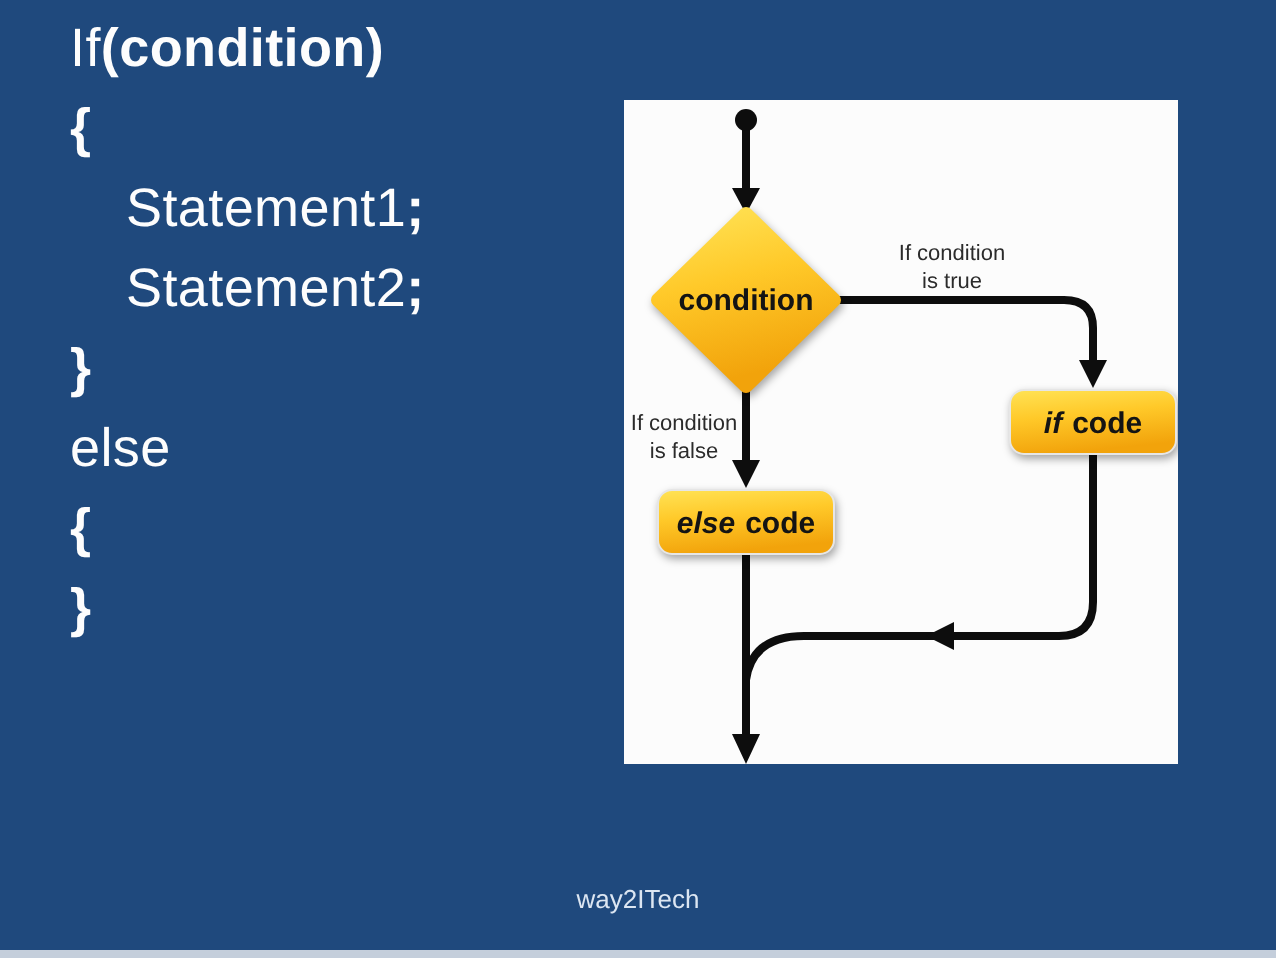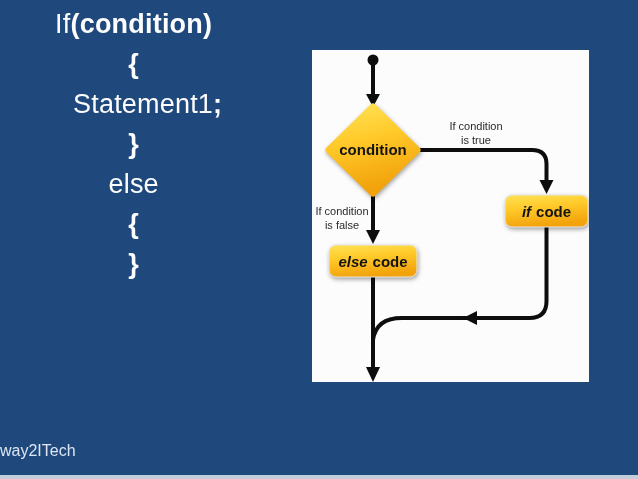--- a/index.html
+++ b/index.html
@@ -5,26 +5,25 @@
   html,body{margin:0;padding:0;background:#10233c;}
   .slide{
     position:relative;
     width:638px;height:479px;
     background:#1F497D;
     overflow:hidden;
     font-family:"Liberation Sans", sans-serif;
   }
   
   .code-block{
-    position:absolute;left:45px;top:4px;
+    position:absolute;left:35px;top:4px;
     color:#FDFDFD;
     font-size:27px;
     line-height:40px;
     letter-spacing:0.2px;
-    text-align:center;
   }
   .code-line{white-space:pre;}
   .code-line.indent{padding-left:28px;}
   .b{font-weight:bold;}
   
   .flow-panel{
     position:absolute;left:312px;top:50px;
     width:277px;height:332px;
     background:#FCFCFC;
   }
@@ -36,37 +35,39 @@
   }
   .flow-label{
     font-family:"Liberation Sans", sans-serif;
     font-size:11px;
     fill:#2b2b2b;
   }
   .node-shadow{filter:drop-shadow(1px 2px 2px rgba(0,0,0,0.35));}
   
   .footer{
     position:absolute;left:0;top:442px;width:100%;
-    font-size:16px;
+    text-align:center;
+    font-size:13px;
     color:#DCE6F2;
   }
   .bottom-strip{
     position:absolute;left:0;bottom:0;width:100%;height:4px;
     background:#C4CEDB;
   }
 </style>
 </head>
 <body>
 
 <div class="slide">
 
   <div class="code-block">
     <div class="code-line"><span>If</span><span class="b">(condition)</span></div>
     <div class="code-line"><span class="b">{</span></div>
     <div class="code-line indent"><span>Statement1</span><span class="b">;</span></div>
+    <div class="code-line indent"><span>Statement2</span><span class="b">;</span></div>
     <div class="code-line"><span class="b">}</span></div>
     <div class="code-line"><span>else</span></div>
     <div class="code-line"><span class="b">{</span></div>
     <div class="code-line"><span class="b">}</span></div>
   </div>
 
   <div class="flow-panel">
     <svg width="277" height="332" viewBox="0 0 277 332">
       <defs>
         <linearGradient id="yellowGrad" x1="0" y1="0" x2="0.25" y2="1">

